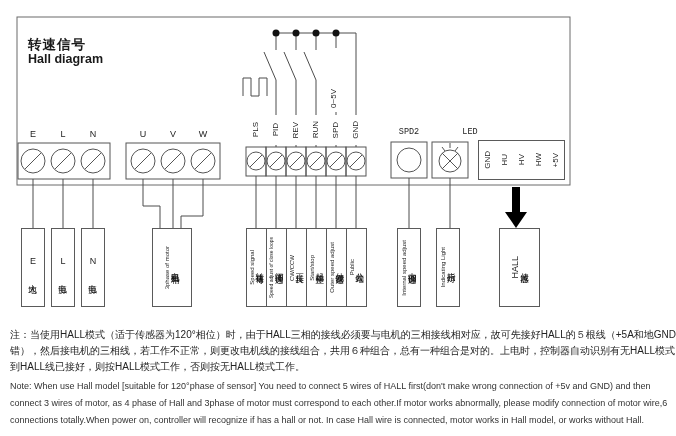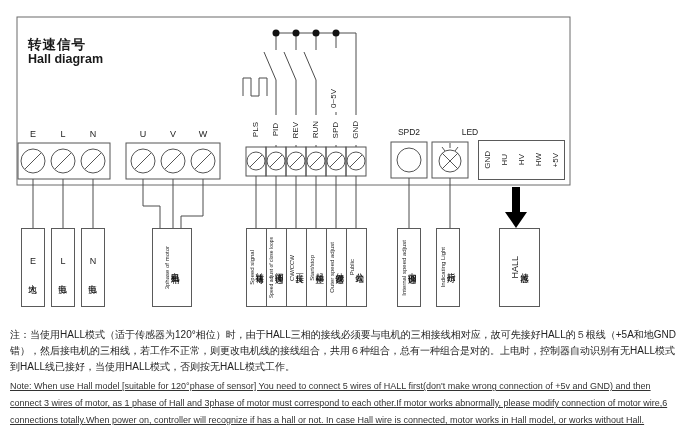--- a/index.html
+++ b/index.html
@@ -11,37 +11,37 @@
   svg{position:absolute;left:0;top:0;}
   
   .title-zh{left:28px;top:36px;font-size:13.5px;font-weight:bold;letter-spacing:1px;}
   .title-en{left:28px;top:52px;font-size:12.5px;font-weight:bold;}
   
   .tlabel{width:20px;text-align:center;font-size:9px;top:129px;color:#222;}
   
   .rlabel{width:12px;height:30px;top:115px;background:#fff;display:flex;align-items:center;justify-content:center;}
   .rlabel span, .vtext-en{writing-mode:vertical-rl;transform:rotate(180deg);font-size:8px;line-height:1;color:#222;white-space:nowrap;}
   .vlab-05{left:328px;top:84px;width:12px;height:28px;background:#fff;display:flex;align-items:center;justify-content:center;}
-  .complabel{width:36px;text-align:center;font-size:8.5px;top:127px;color:#222;}
+  .complabel{width:36px;text-align:center;font-size:8.5px;top:127px;color:#222;font-family:Liberation Mono, monospace;}
   
   .hallport{left:478px;top:140px;width:85px;height:38px;border:1px solid #5a5a5a;display:flex;flex-direction:row;align-items:center;justify-content:space-around;background:#fff;}
   
   .cbox{top:228px;height:77px;border:1px solid #5a5a5a;background:#fff;display:flex;flex-direction:row;align-items:center;justify-content:center;overflow:hidden;}
   .cbox .en{writing-mode:vertical-rl;transform:rotate(180deg);font-size:6px;line-height:1.15;color:#222;max-height:73px;}
   .cbox .cn{writing-mode:vertical-rl;text-orientation:upright;font-size:8.5px;line-height:1;letter-spacing:1px;color:#111;}
   .cbox.tight .en{font-size:5px;}
   .cbox.big .en{font-size:9px;}
   
   .pbox{top:228px;height:77px;width:22px;border:1px solid #5a5a5a;background:#fff;display:flex;flex-direction:column;align-items:center;justify-content:center;gap:12px;}
   .pbox .letter{font-size:9px;color:#222;}
   .pbox .cn{writing-mode:vertical-rl;text-orientation:upright;font-size:8.5px;letter-spacing:1px;color:#111;}
   
   .note{left:10px;width:664px;white-space:nowrap;}
   .note-cn{font-size:10px;color:#222;}
-  .note-en{font-size:9px;color:#333;text-decoration:underline;}
+  .note-en{font-size:9px;color:#333;}
 </style>
 </head>
 <body>
 
 <div id="stage">
 
   <svg width="676" height="436">
     <g stroke="#6a6a6a" fill="none" stroke-width="1">
       <rect x="17" y="17" width="553" height="168"></rect>
     </g>
@@ -242,18 +242,18 @@
     <span class="cn">指示灯</span>
   </div>
 
   <div class="abs cbox big" style="left:499px;width:39px">
     <span class="en">HALL</span>
     <span class="cn">传感器</span>
   </div>
 
   <div class="abs note note-cn" style="top:328px">注：当使用HALL模式（适于传感器为120°相位）时，由于HALL三相的接线必须要与电机的三相接线相对应，故可先接好HALL的５根线（+5A和地GND不可接</div>
   <div class="abs note note-cn" style="top:344px">错），然后接电机的三相线，若工作不正常，则更改电机线的接线组合，共用６种组合，总有一种组合是对的。上电时，控制器自动识别有无HALL模式，当检查</div>
-  <div class="abs note note-cn" style="top:360px">到HALL线已接好，当使用HALL模式，否则按无HALL模式工作。</div>
+  <div class="abs note note-cn" style="top:360px">到HALL线已接好，则按HALL模式工作，否则按无HALL模式工作。</div>
   <div class="abs note note-en" style="top:381px">Note: When use Hall model [suitable for 120°phase of sensor] You need to connect 5 wires of HALL first(don't make wrong connection of +5v and GND) and then</div>
-  <div class="abs note note-en" style="top:398px">connect 3 wires of motor, as 1 phase of Hall and 3phase of motor must correspond to each other.If motor works abnormally, please modify connection of motor wire,6</div>
+  <div class="abs note note-en" style="top:398px">connect 3 wires of motor, as 4 phase of Hall and 3phase of motor must correspond to each other.If motor works abnormally, please modify connection of motor wire,6</div>
   <div class="abs note note-en" style="top:415px">connections totally.When power on, controller will recognize if has a hall or not. In case Hall wire is connected, motor works in Hall model, or works without Hall.</div>
 
 </div>
 
 </body></html>

